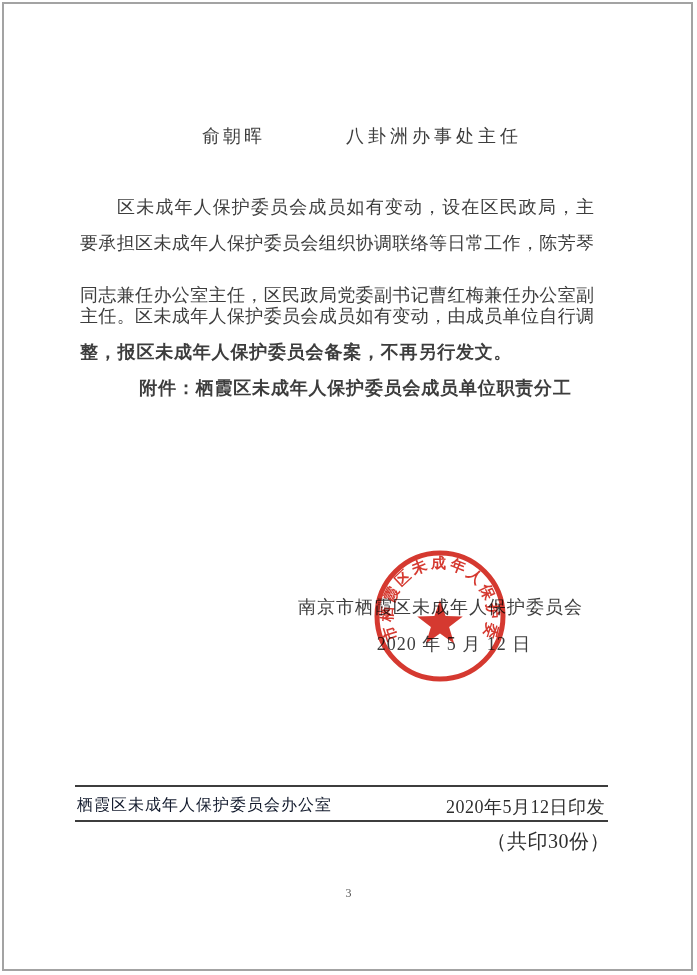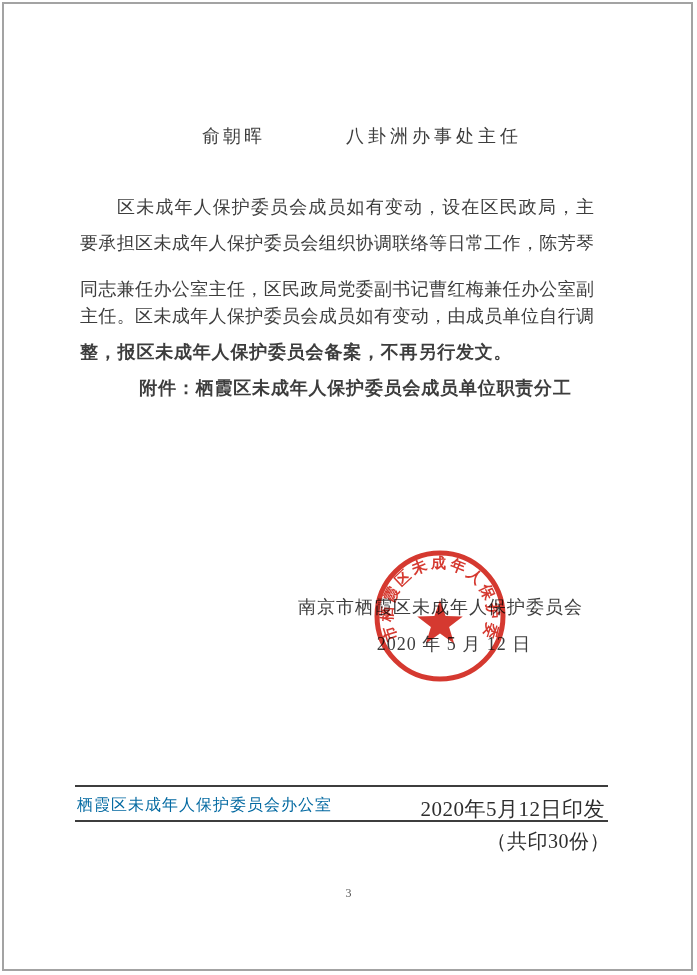--- a/index.html
+++ b/index.html
@@ -55,25 +55,25 @@
     font-size: 15px; letter-spacing: 3px; font-weight: bold;
   }
 
   
   .rule { position: absolute; left: 75px; width: 533px; height: 2px; background: #3d3d3d; }
   .rule-1 { top: 785px; }
   .rule-2 { top: 820px; }
   .footer-issuer {
     position: absolute; top: 795px; left: 77px;
     font-size: 16px; letter-spacing: 1px;
-    color: #0369a1;
+    color: #0f172a;
   }
   .footer-date {
     position: absolute; top: 795px; right: 92px;
-    font-size: 21px; letter-spacing: 0.5px;
+    font-size: 18px; letter-spacing: 0.5px;
     color: #2e2e2e;
   }
   .footer-copies {
     position: absolute; top: 828px; right: 87px;
     font-size: 20px; letter-spacing: 0.5px;
     color: #2e2e2e;
   }
 
   .page-number {
     position: absolute; top: 886px; left: 0; width: 697px;
@@ -87,21 +87,21 @@
 <div class="page-frame"></div>
 
 <div class="abs signatory">
   <span class="name">俞朝晖</span>
   <span class="title">八卦洲办事处主任</span>
 </div>
 
 <div>
   <div class="bodyline just indent" style="top:196px">区未成年人保护委员会成员如有变动，设在区民政局，主</div>
   <div class="bodyline just" style="top:232px">要承担区未成年人保护委员会组织协调联络等日常工作，陈芳琴</div>
-  <div class="bodyline just" style="top:278px">同志兼任办公室主任，区民政局党委副书记曹红梅兼任办公室副</div>
+  <div class="bodyline just" style="top:284px">同志兼任办公室主任，区民政局党委副书记曹红梅兼任办公室副</div>
   <div class="bodyline just" style="top:305px">主任。区未成年人保护委员会成员如有变动，由成员单位自行调</div>
   <div class="bodyline ls" style="top:341px">整，报区未成年人保护委员会备案，不再另行发文。</div>
   <div class="bodyline ls indent" style="top:377px">附件：栖霞区未成年人保护委员会成员单位职责分工</div>
 </div>
 
 <div class="sig-org">南京市栖霞区未成年人保护委员会</div>
 <div class="sig-date">2020 年 5 月 12 日</div>
 
 <svg class="seal" viewBox="-72 -72 144 144" xmlns="http://www.w3.org/2000/svg">
   <defs>

